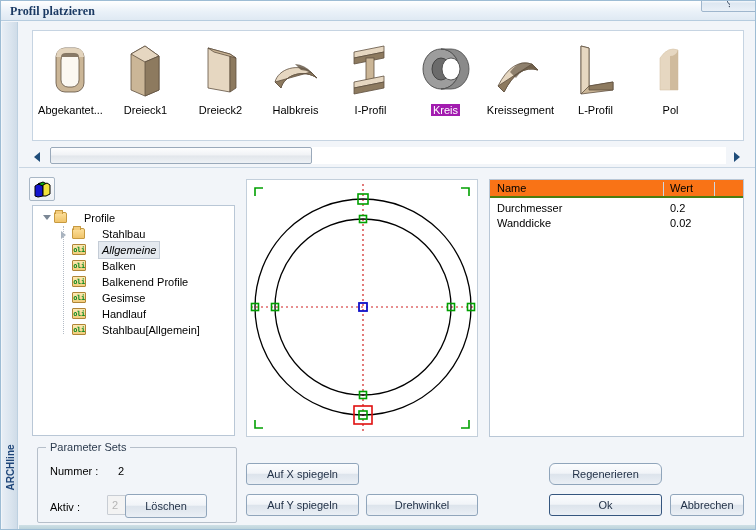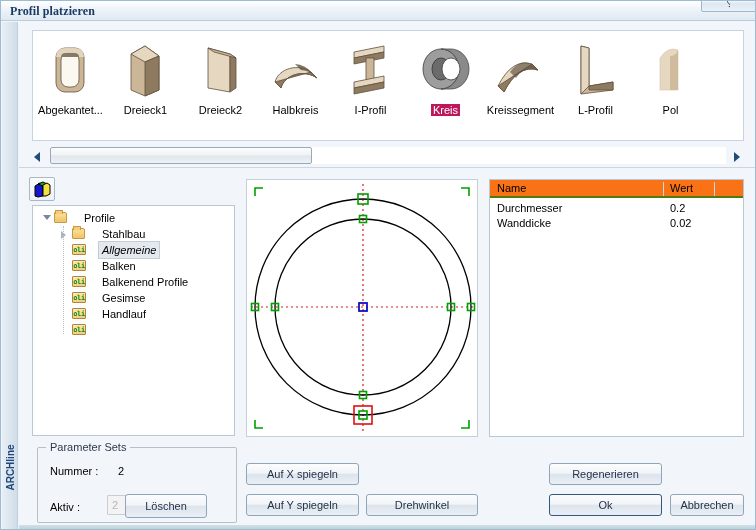--- a/index.html
+++ b/index.html
@@ -68,21 +68,21 @@
     width:75px; flex:0 0 75px; height:109px;
     display:flex; flex-direction:column; align-items:center;
     padding-top:7px;
   }
   .gal-thumb { width:62px; height:62px; position:relative; }
   .gal-label {
     margin-top:4px; font-size:11px; color:#000; white-space:nowrap;
     padding:0 2px;
   }
   .gal-label.selected {
-    background:#be185d; color:#ffffff;
+    background:#a21caf; color:#ffffff;
   }
 
   
   #gal-scroll {
     position:absolute; left:31px; top:145px; width:712px; height:20px;
   }
   .sb-arrow {
     position:absolute; top:3px; width:14px; height:14px; cursor:default;
   }
   .tri { width:0; height:0; position:absolute; top:3px; }
@@ -214,21 +214,21 @@
     font-size:11px; color:#243349; text-align:center;
     display:flex; align-items:center; justify-content:center;
     cursor:default;
   }
   .btn.default { border:1px solid #35567f; }
 
   #btn-loeschen { left:124px; top:493px; width:82px; height:24px; }
   #btn-x   { left:245px; top:462px; width:113px; height:22px; }
   #btn-y   { left:245px; top:493px; width:113px; height:22px; }
   #btn-dreh{ left:365px; top:493px; width:112px; height:22px; }
-  #btn-regen{ left:548px; top:462px; width:113px; height:22px; }
+  #btn-regen{ left:548px; top:462px; width:113px; height:22px;border-radius:6px; }
   #btn-ok  { left:548px; top:493px; width:113px; height:22px; }
   #btn-abbr{ left:669px; top:493px; width:74px; height:22px; }
 
   #bottom-edge {
     position:absolute; left:18px; top:524px; width:738px; height:4px;
     background:linear-gradient(to bottom,#cfe0e6,#bcd3db);
   }
 </style>
 </head>
 <body>
@@ -396,20 +396,21 @@
         <div class="ticon">
           <div class="profico">oli</div>
         </div>
         <span class="tlabel">Handlauf</span>
       </div>
       <div class="tnode" style="padding-left: 24px;">
         <div class="expander"></div>
         <div class="ticon">
           <div class="profico">oli</div>
         </div>
+        <span class="tlabel">Stahlbau[Allgemein]</span>
       </div>
       <div class="guide" style="left: 30px; top: 20px; height: 108px;"></div>
     </div>
 
   <div id="preview">
     <svg id="cad" viewBox="0 0 230 256">
 
       <g id="corner-marks" stroke="#00a000" stroke-width="1.6" fill="none">
           <path d="M 16 8 L 8 8 L 8 16"></path>
           <path d="M 214 8 L 222 8 L 222 16"></path>

